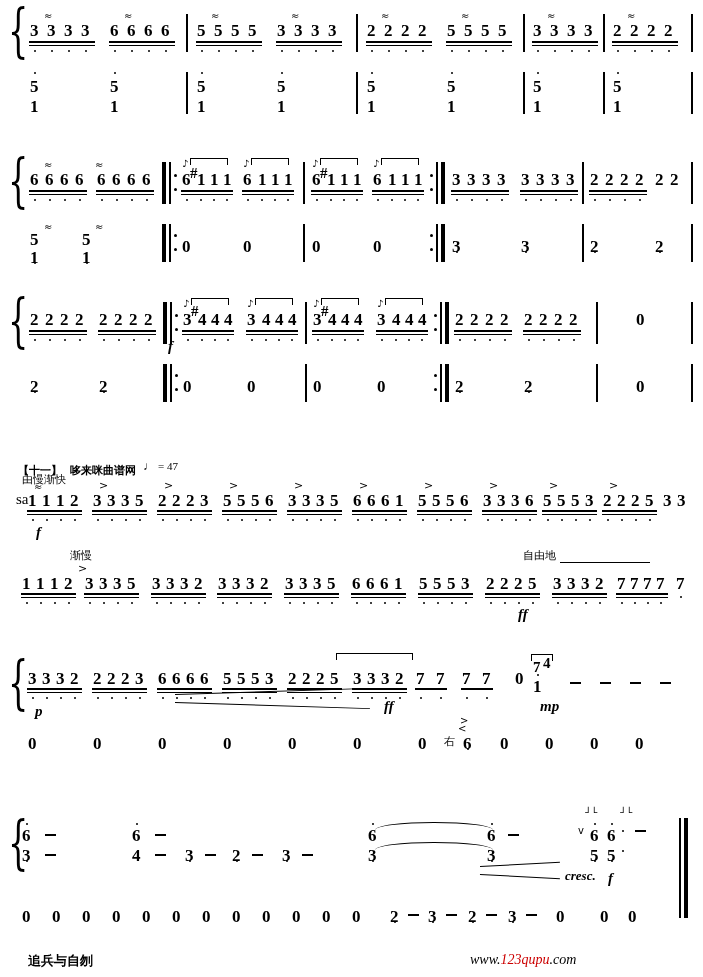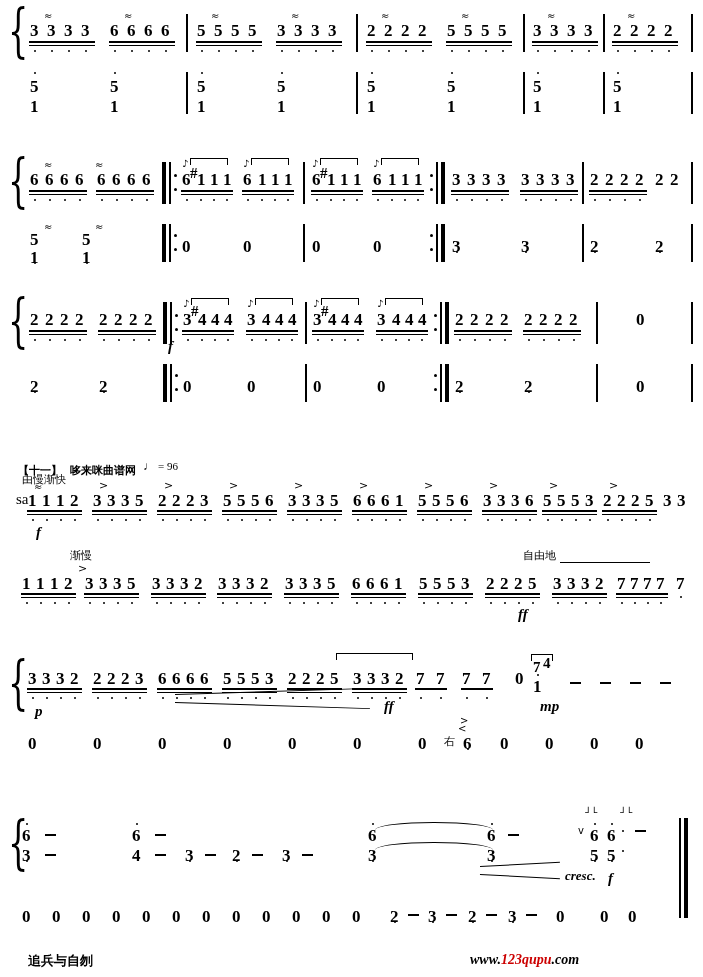--- a/index.html
+++ b/index.html
@@ -139,21 +139,21 @@
     font-family: "DejaVu Sans", sans-serif;
     font-size: 13px;
     font-weight: bold;
   }
   .footer-right {
     position: absolute;
     left: 470px;
     top: 952px;
     font-family: "Liberation Serif", serif;
     font-size: 14px;
-    font-weight: bold;
+    font-weight: normal;
     font-style: italic;
   }
   .footer-right .red { color: #cc0000; }
   .titlebar {
     position: absolute;
   }
   .tempo {
     position: absolute;
     font-family: "Liberation Serif", serif;
     font-size: 12px;
@@ -624,21 +624,21 @@
     <div class="num" style="left:636px;top:88px;">0</div>
     <div class="bar" style="left:691px;top:74px;height:38px;"></div>
   </div>
 
   <div class="titlebar" style="left:18px;top:460px;">
     <span class="lbl" style="position:relative;left:0;top:0;">【十一】</span>
     <span class="lbl" style="position:relative;left:4px;top:0;">哆来咪曲谱网</span>
   </div>
   <div class="tempo" style="left:143px;top:459px;">
     <span>♩</span>
-    <span style="font-size:11px;">= 96</span>
+    <span style="font-size:11px;">= 47</span>
   </div>
 
   <div class="sys" style="top:472px;height:58px;">
     <div class="cn" style="left:22px;top:0px;">由慢渐快</div>
     <div class="numsm" style="left:16px;top:20px;font-weight:normal;">sa</div>
     <div class="orn" style="left:34px;top:10px;">≈</div>
 
     <div class="num" style="left:28px;top:20px;">1</div>
     <div class="num" style="left:42px;top:20px;">1</div>
     <div class="num" style="left:56px;top:20px;">1</div>

